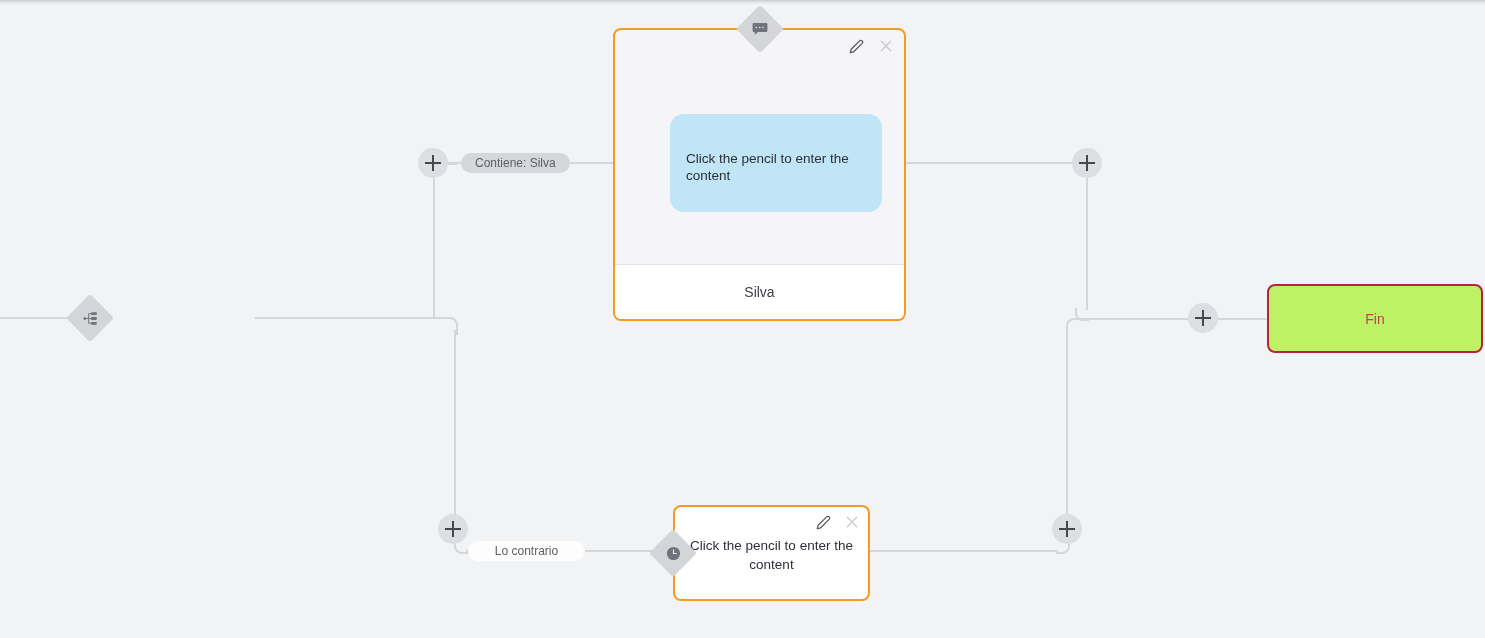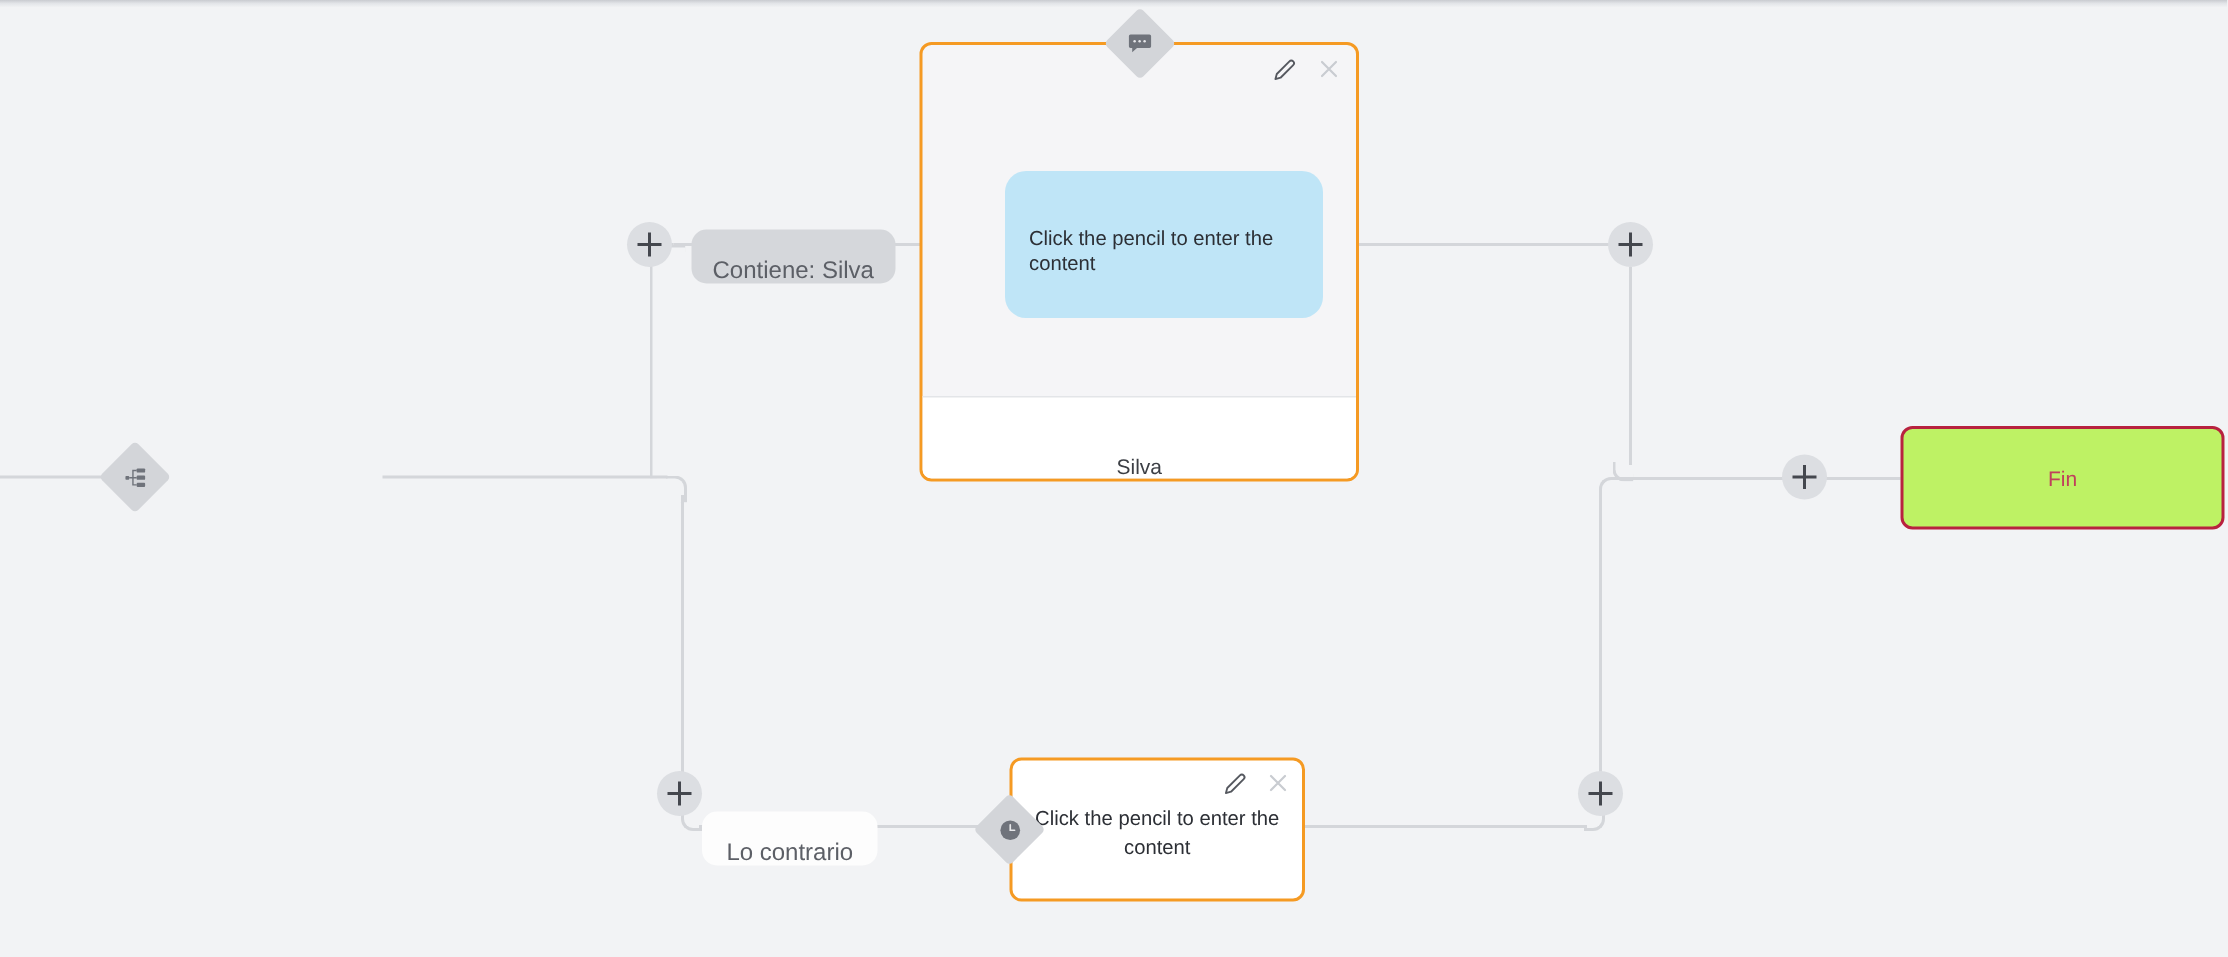--- a/index.html
+++ b/index.html
@@ -64,23 +64,23 @@
   }
   .plus-btn::after {
     left: 14px; top: 7px; width: 2px; height: 16px;
   }
 
   
   .edge-label {
     position: absolute;
     height: 20px;
     line-height: 20px;
-    padding: 18px 14px;
+    padding: 0 14px;
     border-radius: 10px;
-    font-size: 16px;
+    font-size: 12px;
     color: #5c5f66;
     white-space: nowrap;
     text-align: center;
     box-sizing: border-box;
   }
   .edge-label.gray { background: #d5d7db; }
   .edge-label.white { background: #fdfdfd; }
 
   
   .diamond {
@@ -141,21 +141,21 @@
     font-size: 13.5px;
     line-height: 17px;
     box-sizing: border-box;
   }
   .card-footer {
     position: absolute;
     left: 0; right: 0; bottom: 0;
     background: #ffffff;
     border-top: 1px solid #e3e5e8;
     display: flex;
-    align-items: flex-end;
+    align-items: center;
     justify-content: center;
     color: #3c3f45;
     font-size: 14px;
   }
 
   .node-end {
     position: absolute;
     box-sizing: border-box;
     background: #bef264;
     border: 2px solid #b8223f;

